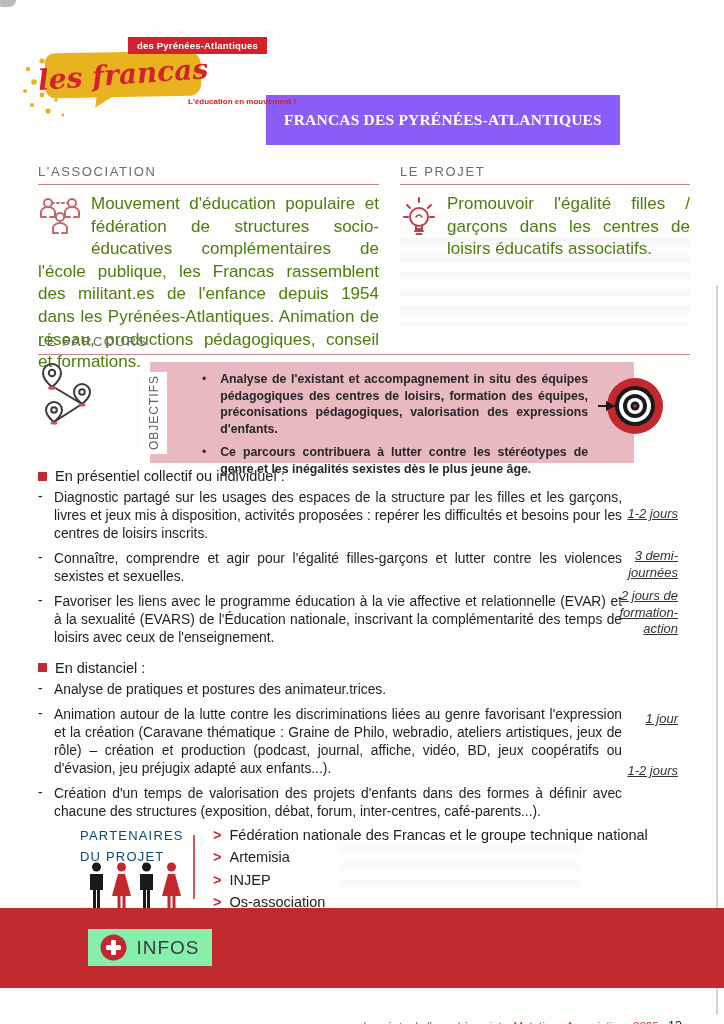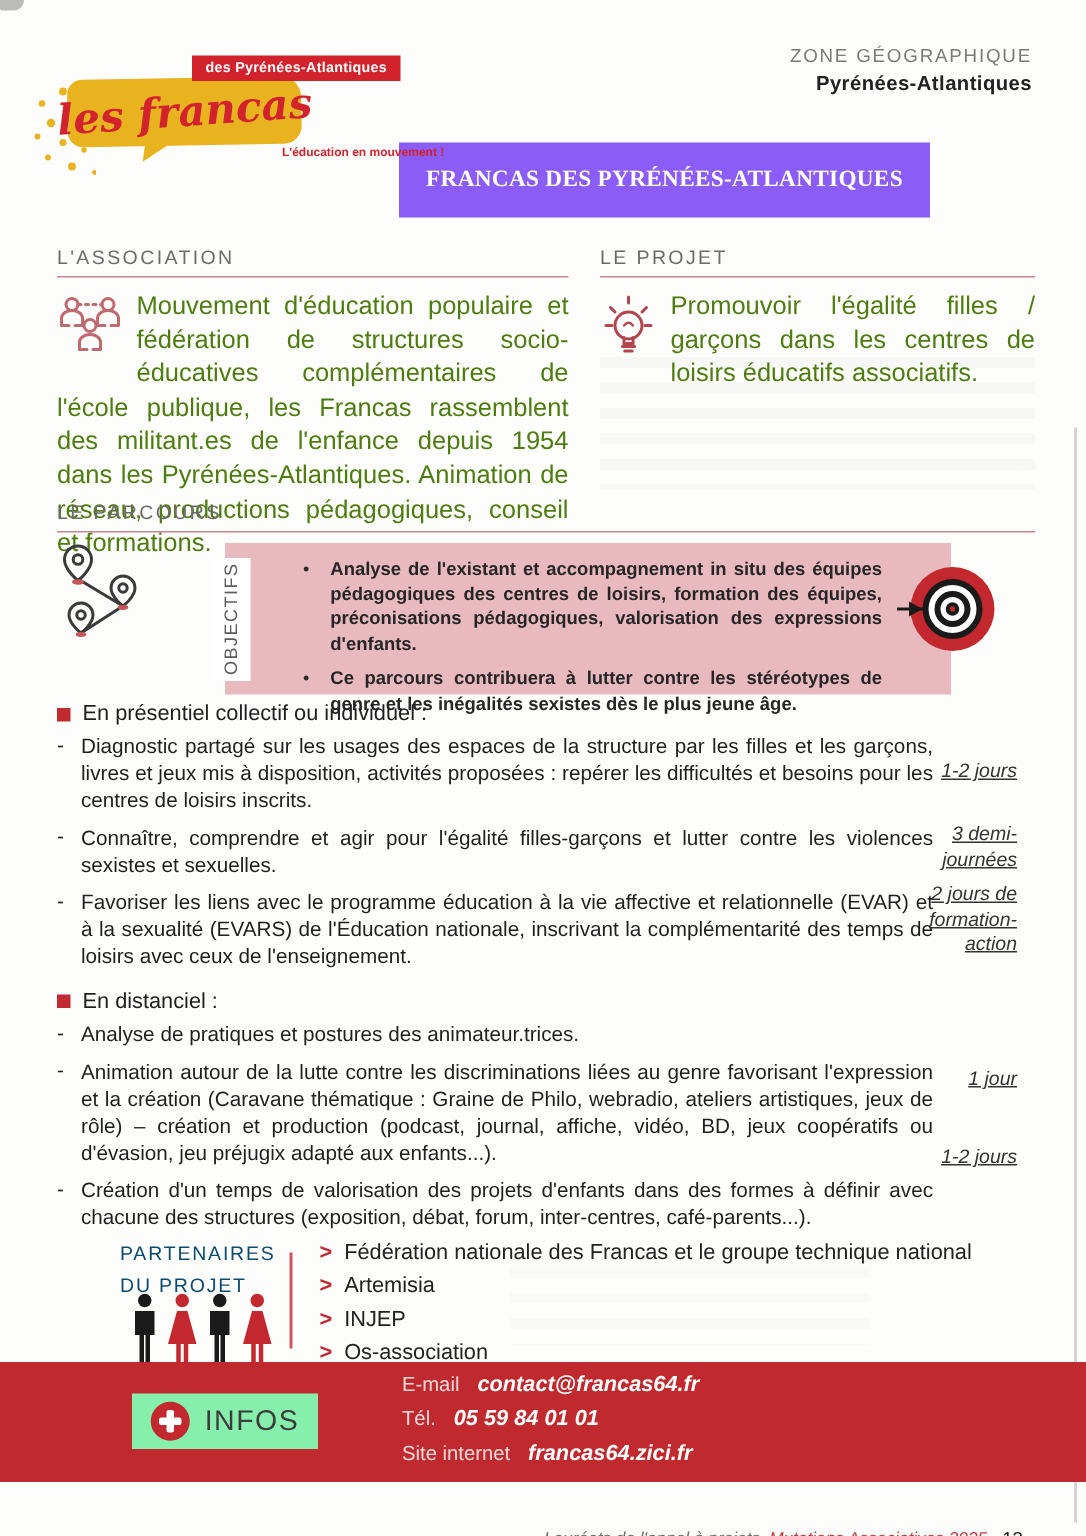--- a/index.html
+++ b/index.html
@@ -106,24 +106,20 @@
         <circle cx="34" cy="30" r="1.6"></circle>
       <circle cx="7" cy="36" r="2"></circle>
         <circle cx="24" cy="40" r="2.4"></circle>
         <circle cx="38" cy="45" r="1.8"></circle>
       <circle cx="14" cy="50" r="2"></circle>
         <circle cx="30" cy="56" r="2.6"></circle>
         <circle cx="45" cy="60" r="1.6"></circle>
     </g>
   </svg>
 
-  <div class="zone">
-    <div class="zone-label">ZONE GÉOGRAPHIQUE</div>
-    <div class="zone-value">Pyrénées-Atlantiques</div>
-  </div>
 
   <div class="title-banner">FRANCAS DES PYRÉNÉES-ATLANTIQUES</div>
 
   <div class="col-assoc">
     <div class="sec-head">L'ASSOCIATION</div>
     <div class="col-body">
       <svg class="float-icon" width="44" height="46" viewBox="0 0 44 46">
         <g fill="none" stroke="#c06a70" stroke-width="2" stroke-linecap="round">
           <circle cx="10" cy="8" r="4"></circle>
             <circle cx="34" cy="8" r="4"></circle>
@@ -300,34 +296,20 @@
 
   <div class="footer-bar">
     <div class="infos-box">
       <svg width="27" height="27" viewBox="0 0 27 27">
         <circle cx="13.5" cy="13.5" r="13" fill="#c3282f"></circle>
         <rect x="6" y="11" width="15" height="5" rx="1.5" fill="#fff"></rect>
         <rect x="11" y="6" width="5" height="15" rx="1.5" fill="#fff"></rect>
       </svg>
       <span class="infos-label">INFOS</span>
     </div>
-    <div class="contact">
-      <div class="contact-row">
-        <span class="contact-label">E-mail</span>
-        <span class="contact-value">contact@francas64.fr</span>
-      </div>
-      <div class="contact-row">
-        <span class="contact-label">Tél.</span>
-        <span class="contact-value">05 59 84 01 01</span>
-      </div>
-      <div class="contact-row">
-        <span class="contact-label">Site internet</span>
-        <span class="contact-value">francas64.zici.fr</span>
-      </div>
-    </div>
   </div>
 
   <div class="credit">
     <span class="c1">Lauréats de l'appel à projets</span>
     <span class="c2">Mutations Associatives 2025</span>
     <span class="pg">13</span>
     <span class="swoosh"></span>
   </div>
 
 </div>

